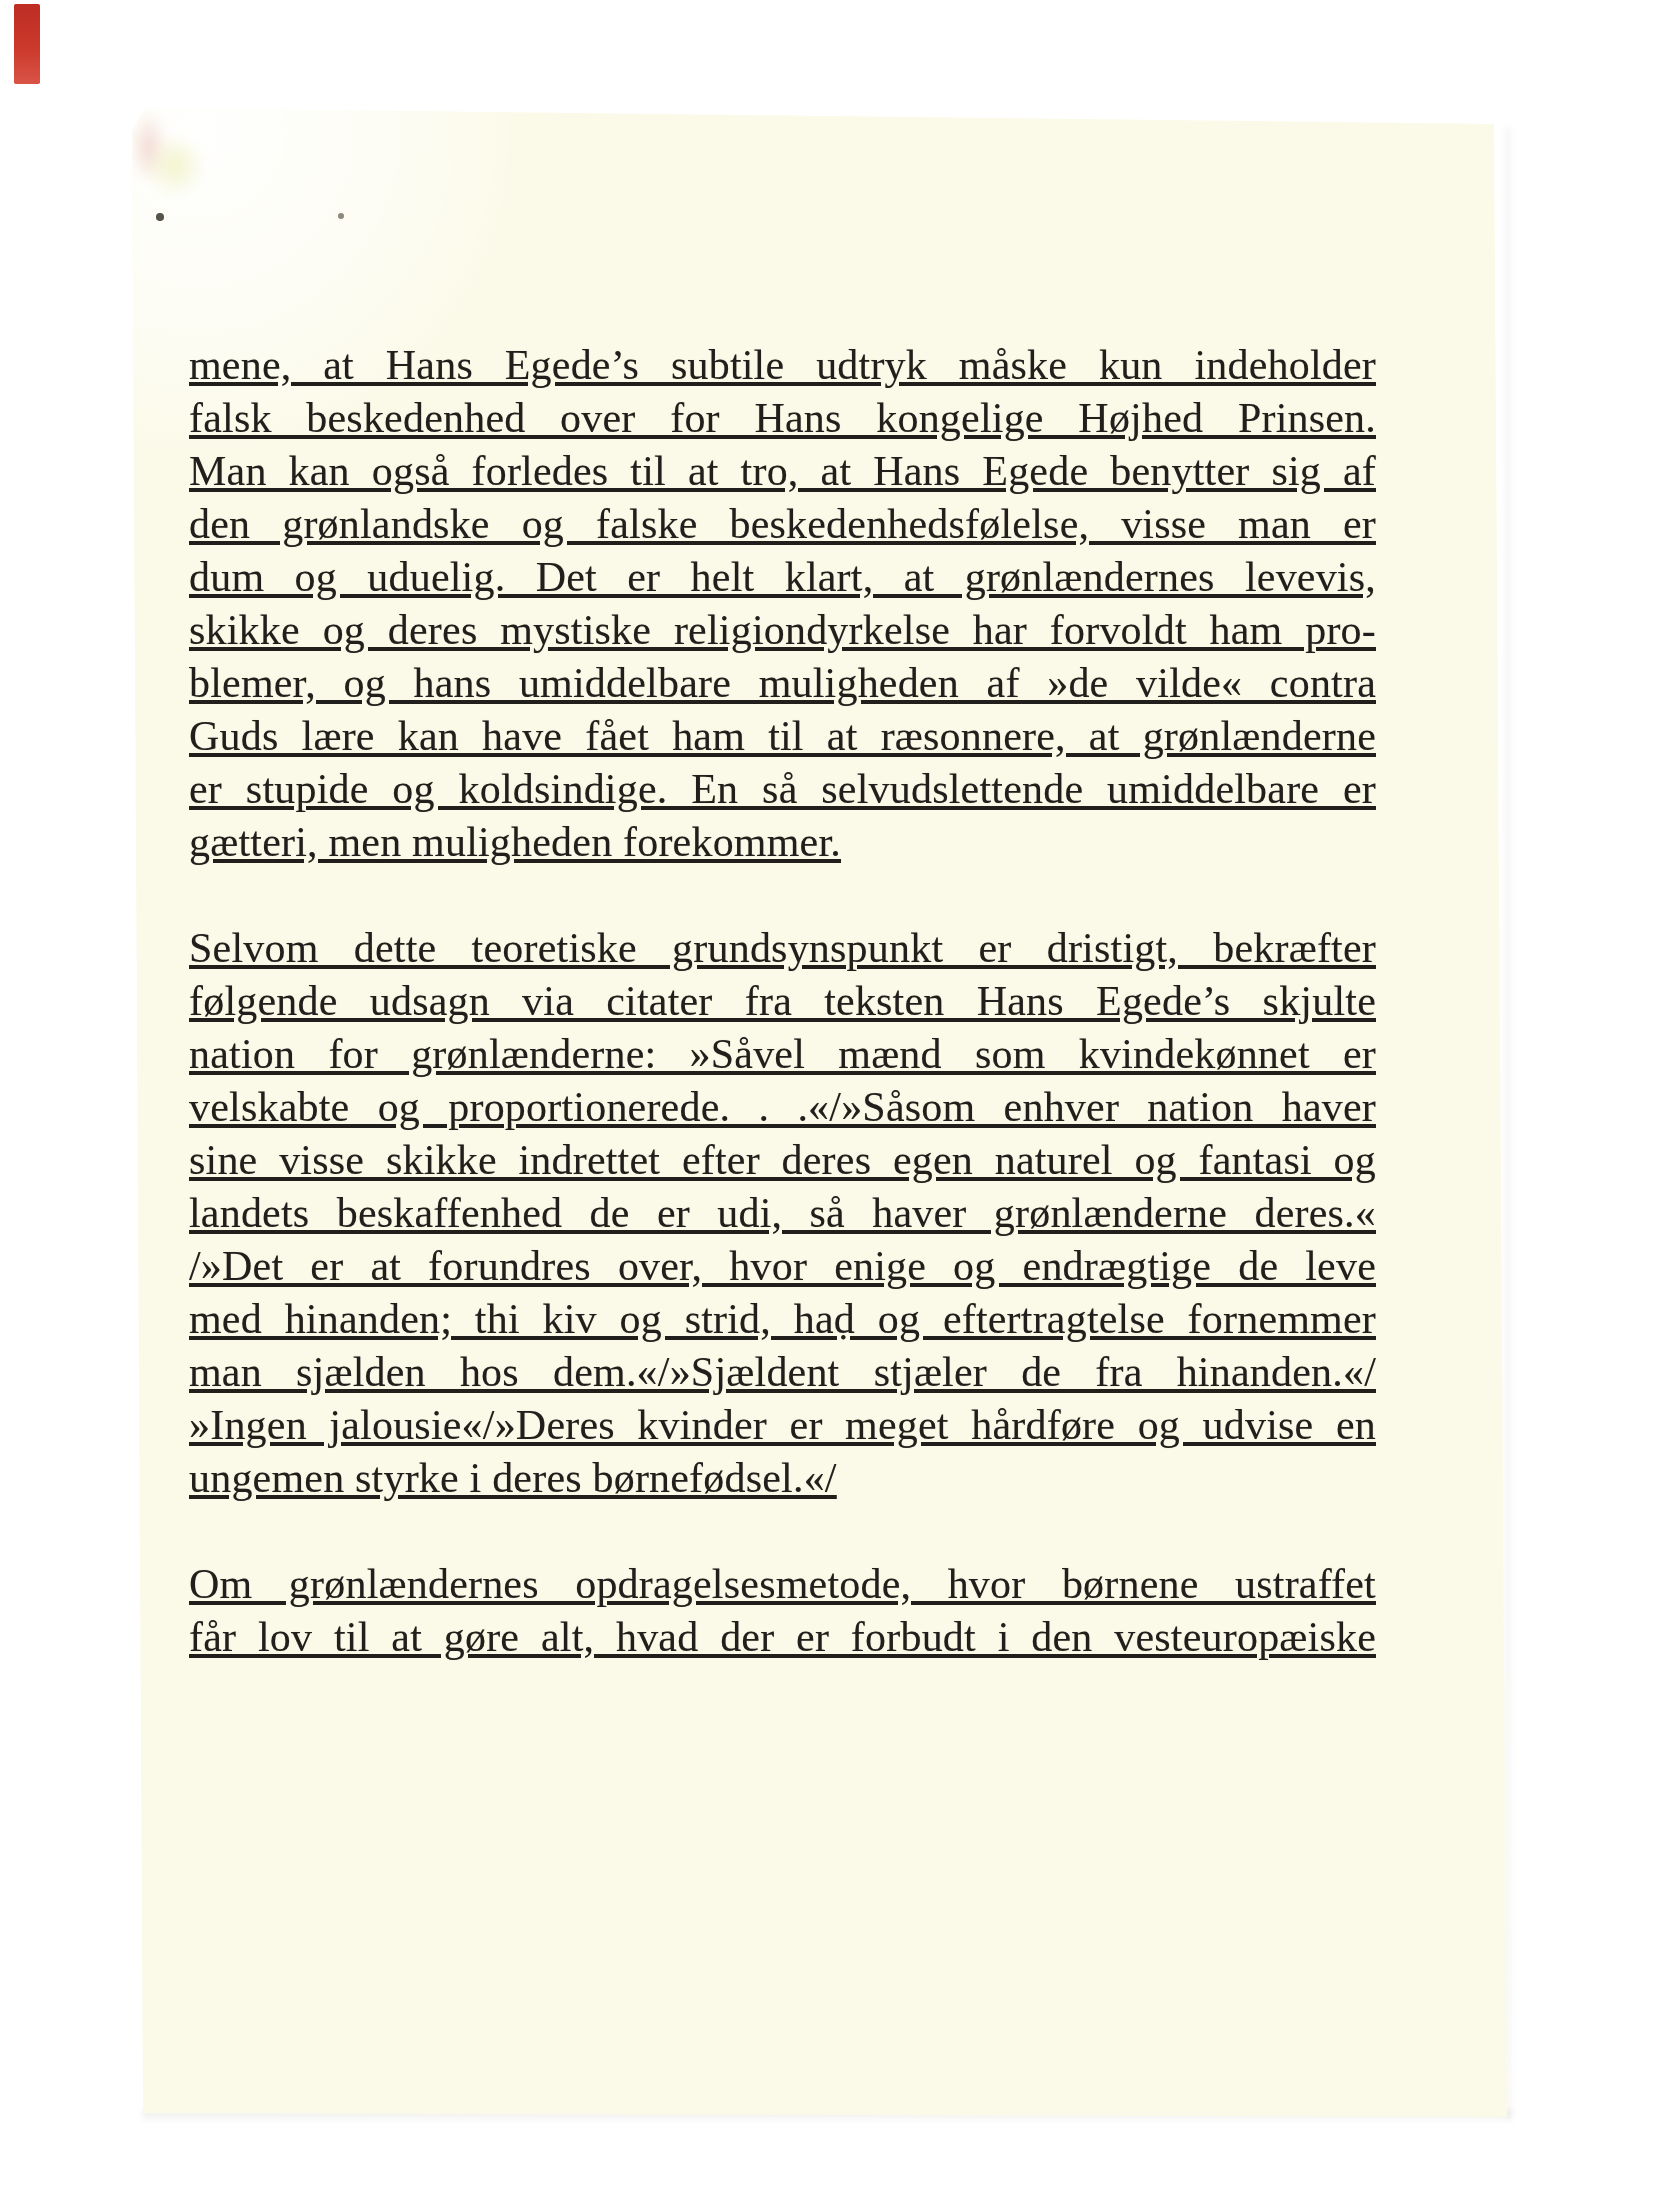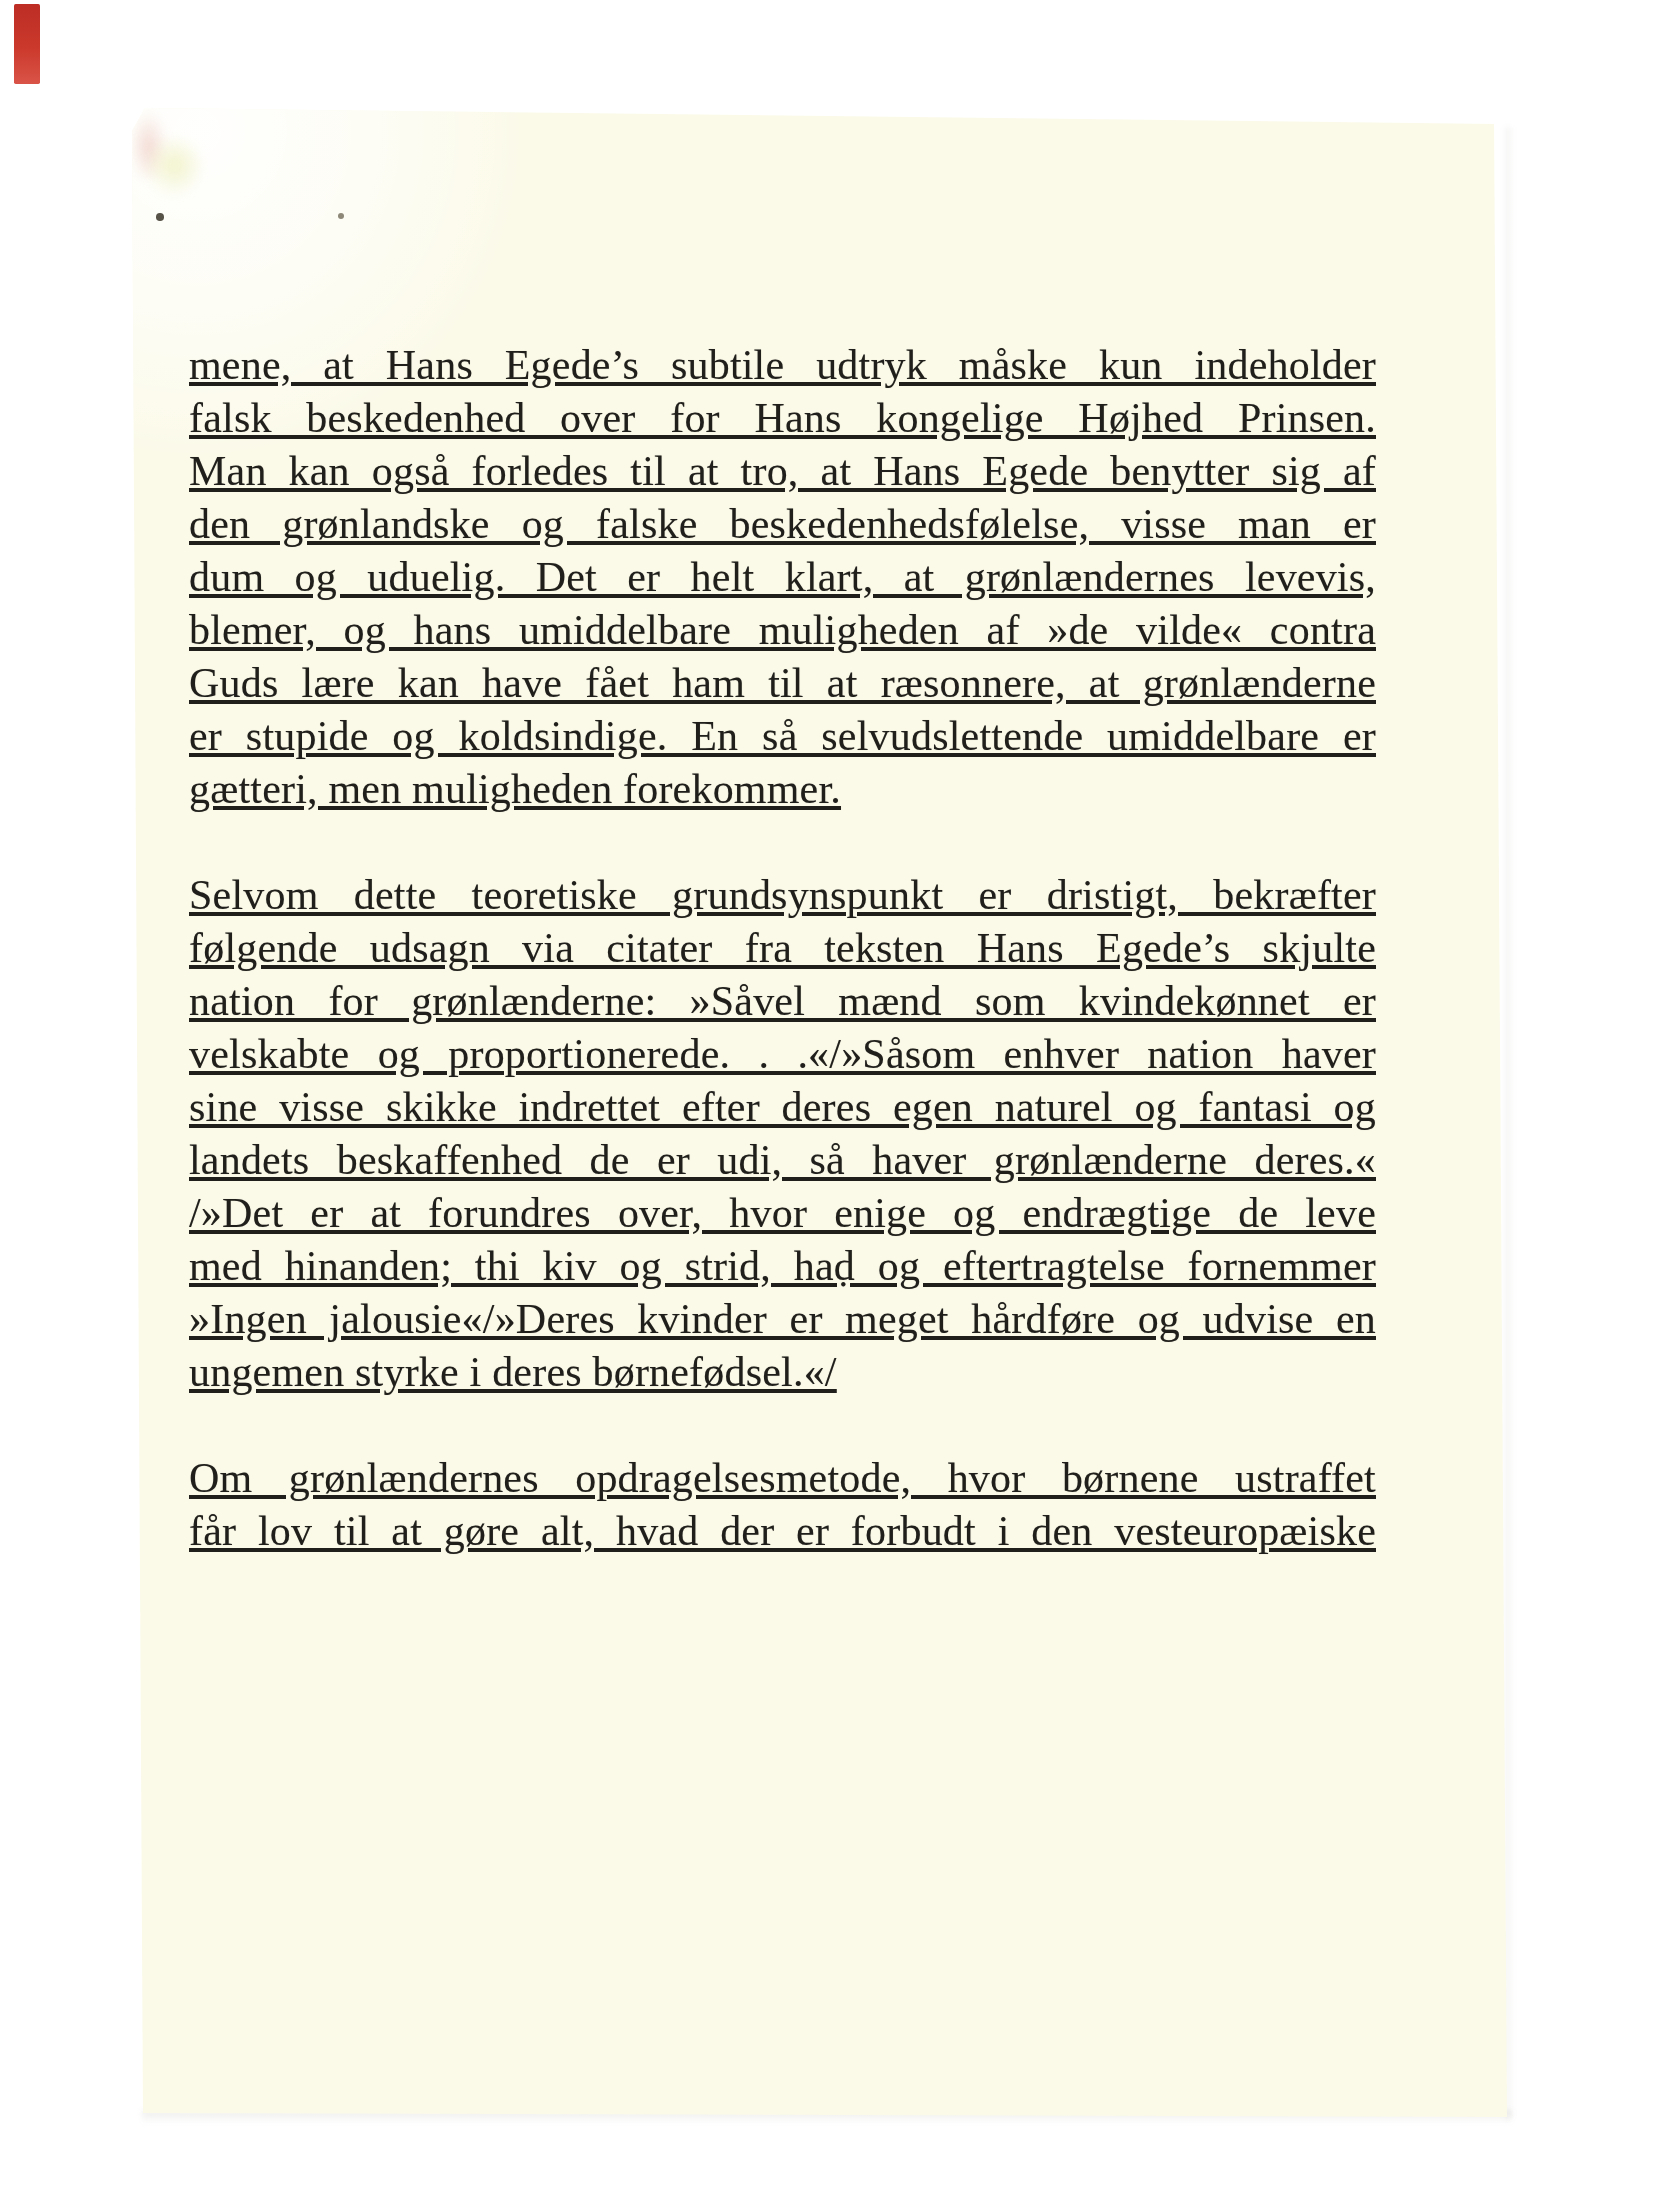--- a/index.html
+++ b/index.html
@@ -152,35 +152,37 @@
     <div class="speck speck-2"></div>
 
     <div class="textblock">
 
       <p class="para">
         <span class="line">mene, at Hans Egede’s subtile udtryk måske kun indeholder</span>
         <span class="line">falsk beskedenhed over for Hans kongelige Højhed Prinsen.</span>
         <span class="line">Man kan også forledes til at tro, at Hans Egede benytter sig af</span>
         <span class="line">den grønlandske og falske beskedenhedsfølelse, visse man er</span>
         <span class="line">dum og uduelig. Det er helt klart, at grønlændernes levevis,</span>
+        <span class="line">skikke og deres mystiske religiondyrkelse har forvoldt ham pro-</span>
         <span class="line">blemer, og hans umiddelbare muligheden af »de vilde« contra</span>
         <span class="line">Guds lære kan have fået ham til at ræsonnere, at grønlænderne</span>
         <span class="line">er stupide og koldsindige. En så selvudslettende umiddelbare er</span>
         <span class="line endline">gætteri, men muligheden forekommer.</span>
       </p>
 
       <p class="para">
         <span class="line">Selvom dette teoretiske grundsynspunkt er dristigt, bekræfter</span>
         <span class="line">følgende udsagn via citater fra teksten Hans Egede’s skjulte</span>
         <span class="line">nation for grønlænderne: »Såvel mænd som kvindekønnet er</span>
         <span class="line">velskabte og proportionerede. . .«/»Såsom enhver nation haver</span>
         <span class="line">sine visse skikke indrettet efter deres egen naturel og fantasi og</span>
         <span class="line">landets beskaffenhed de er udi, så haver grønlænderne deres.«</span>
         <span class="line">/»Det er at forundres over, hvor enige og endrægtige de leve</span>
         <span class="line">med hinanden; thi kiv og strid, haḍ og eftertragtelse fornemmer</span>
+        <span class="line">man sjælden hos dem.«/»Sjældent stjæler de fra hinanden.«/</span>
         <span class="line">»Ingen jalousie«/»Deres kvinder er meget hårdføre og udvise en</span>
         <span class="line endline">ungemen styrke i deres børnefødsel.«/</span>
       </p>
 
       <p class="para last-para">
         <span class="line">Om grønlændernes opdragelsesmetode, hvor børnene ustraffet</span>
         <span class="line">får lov til at gøre alt, hvad der er forbudt i den vesteuropæiske</span>
       </p>
 
     </div>

